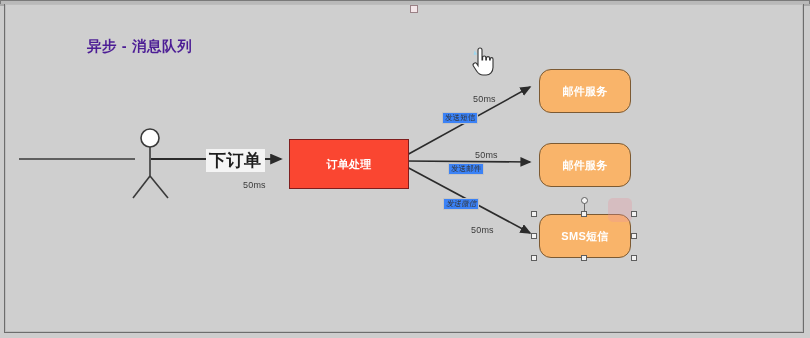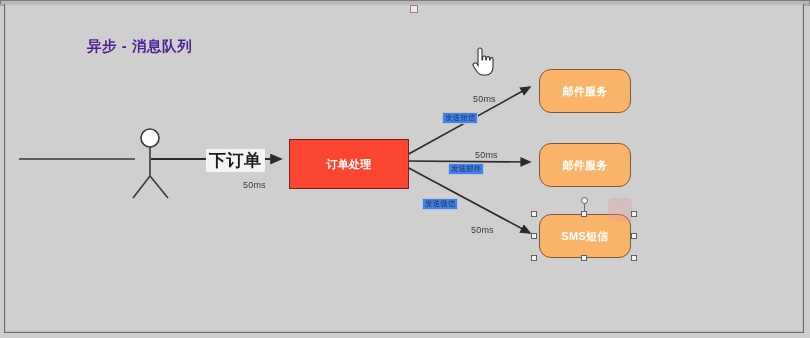--- a/index.html
+++ b/index.html
@@ -267,21 +267,21 @@
 
     <div class="order-label" style="left:201px; top:145px;">下订单</div>
     <div class="ms-label" style="left:238px; top:176px;">50ms</div>
 
     <div class="edge-label" style="left:437px; top:108px;">发送短信</div>
     <div class="ms-label" style="left:468px; top:90px;">50ms</div>
 
     <div class="edge-label" style="left:443px; top:159px;">发送邮件</div>
     <div class="ms-label" style="left:470px; top:146px;">50ms</div>
 
-    <div class="edge-label" style="left:417px; top:194px;">发送微信</div>
+    <div class="edge-label" style="left:438px; top:194px;font-style:italic;">发送微信</div>
     <div class="ms-label" style="left:466px; top:221px;">50ms</div>
 
     <div id="top-canvas-handle"></div>
 
   </div>
 
   <div id="cursor-hand">
     <svg width="22" height="28" viewBox="0 0 22 28">
       <path d="M6,2 C6,0.9 6.9,0 8,0 C9.1,0 10,0.9 10,2 L10,12 L10.6,12 L10.6,9.6
                C10.6,8.7 11.3,8 12.2,8 C13.1,8 13.8,8.7 13.8,9.6 L13.8,12

